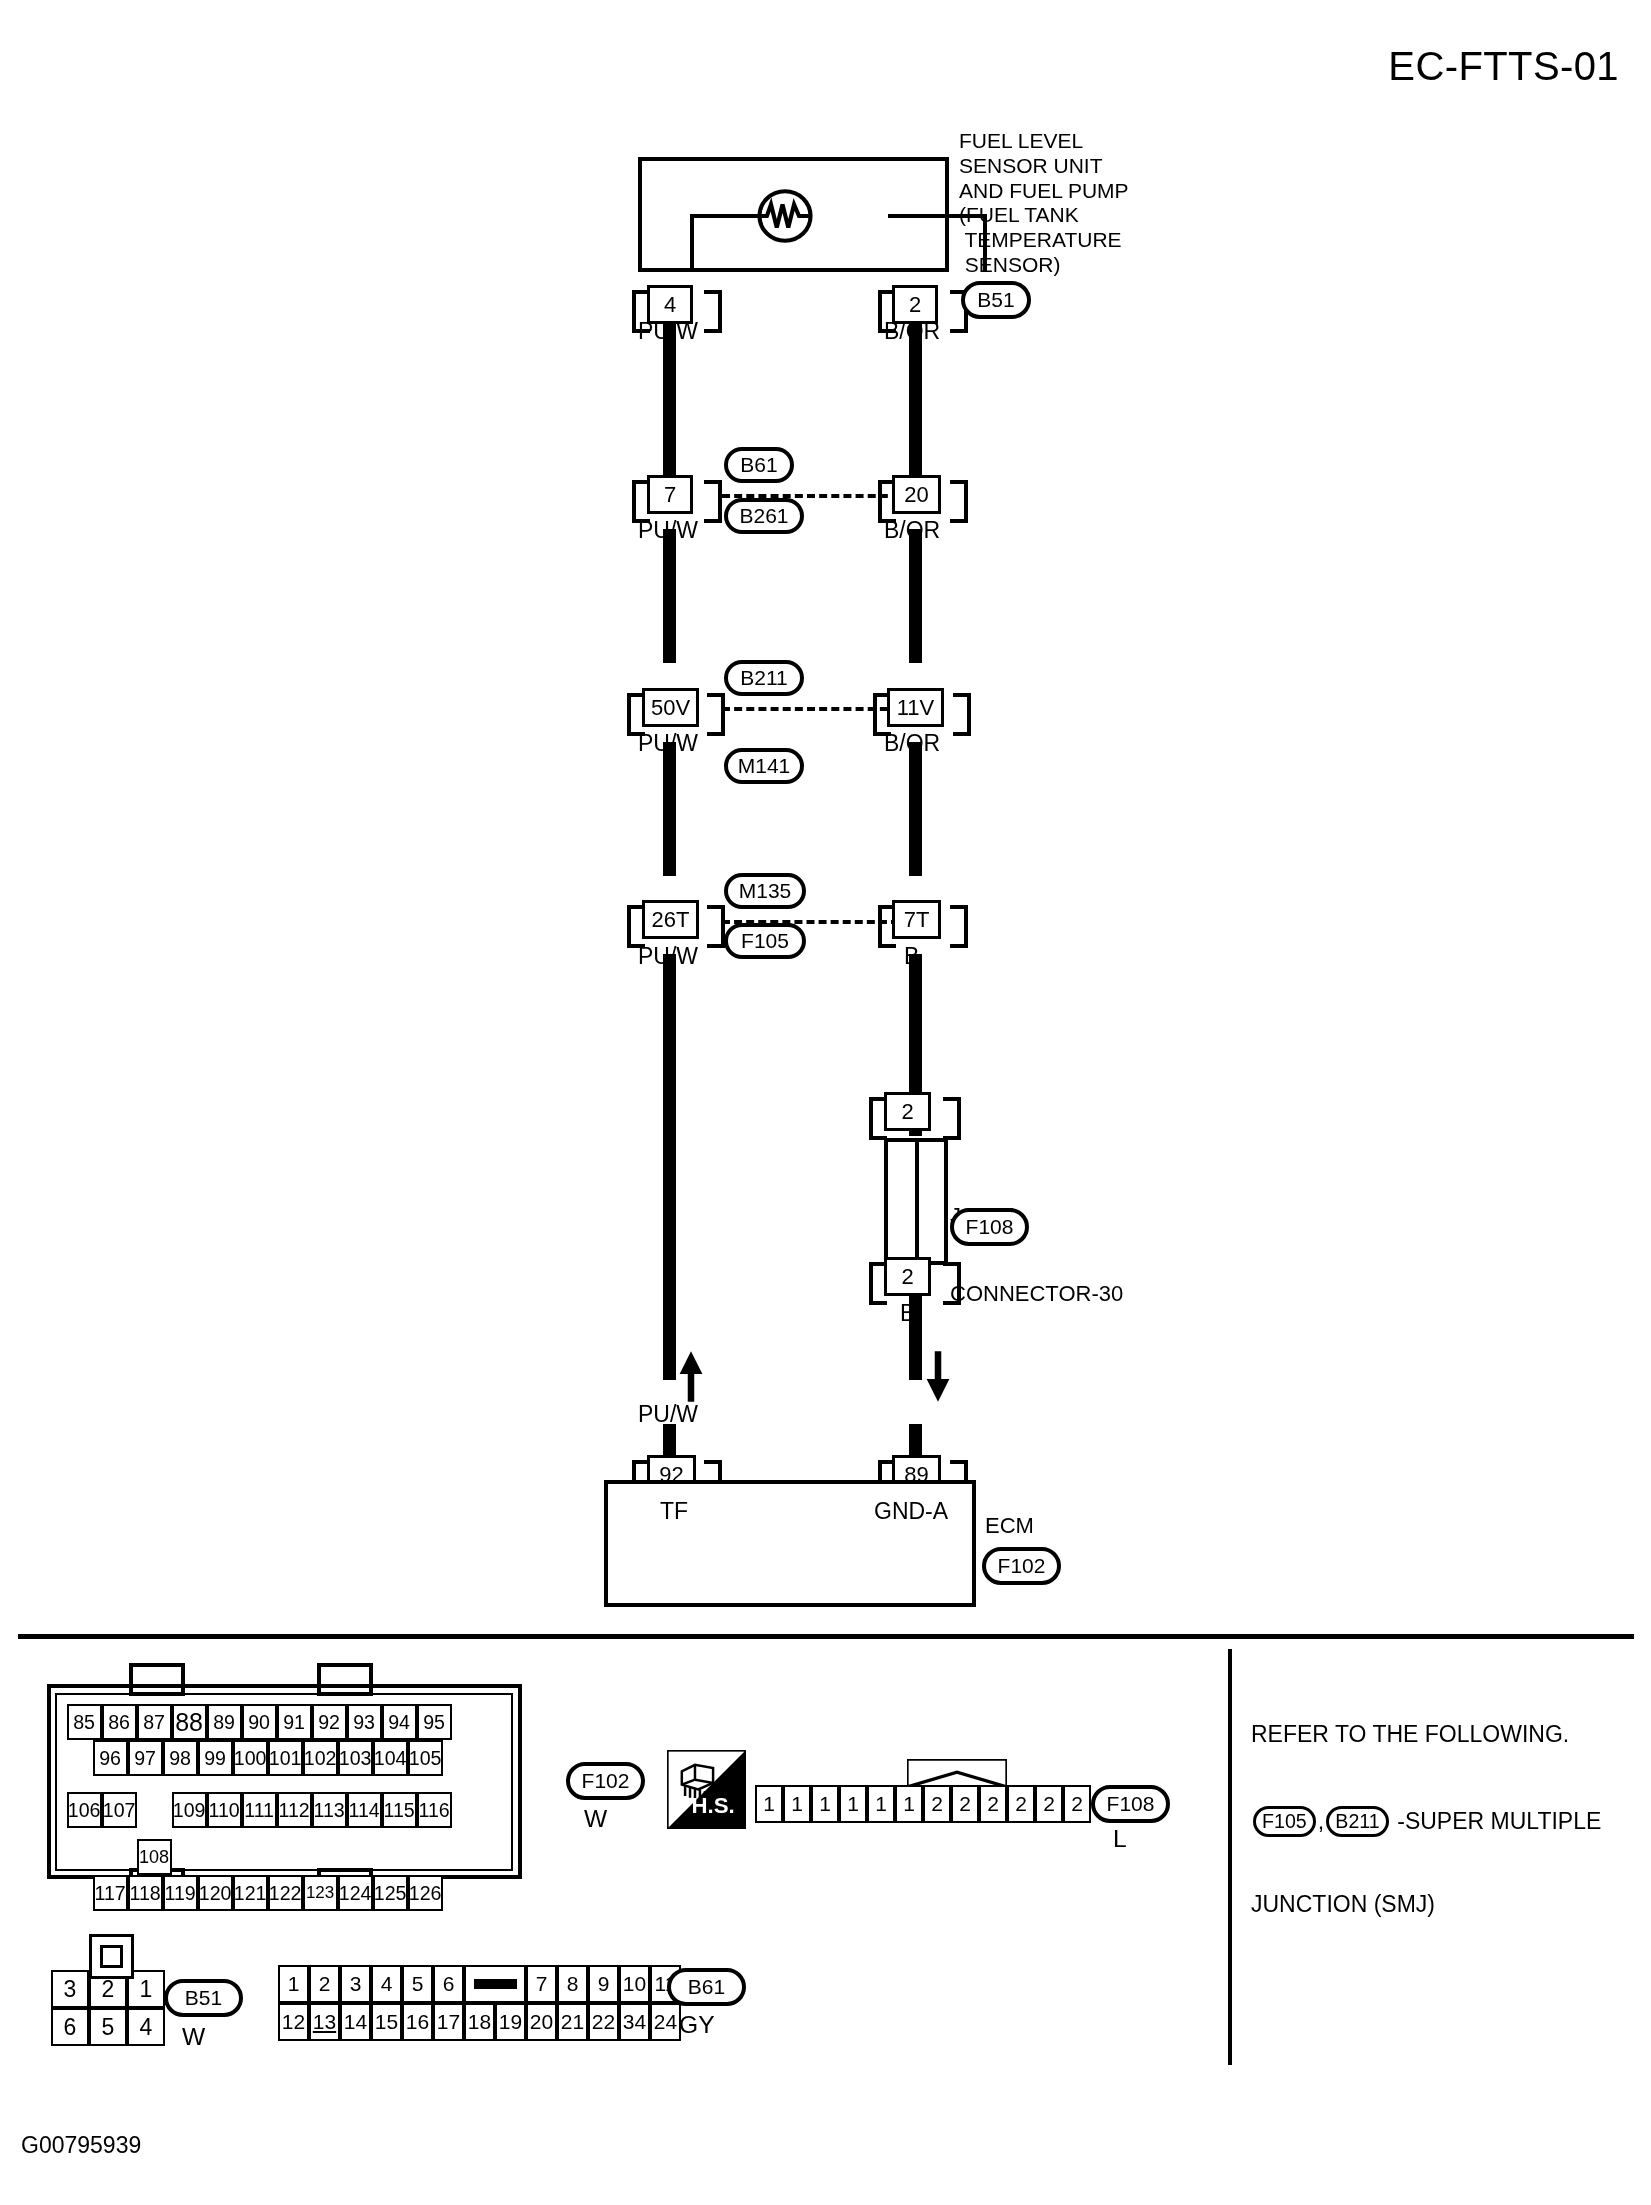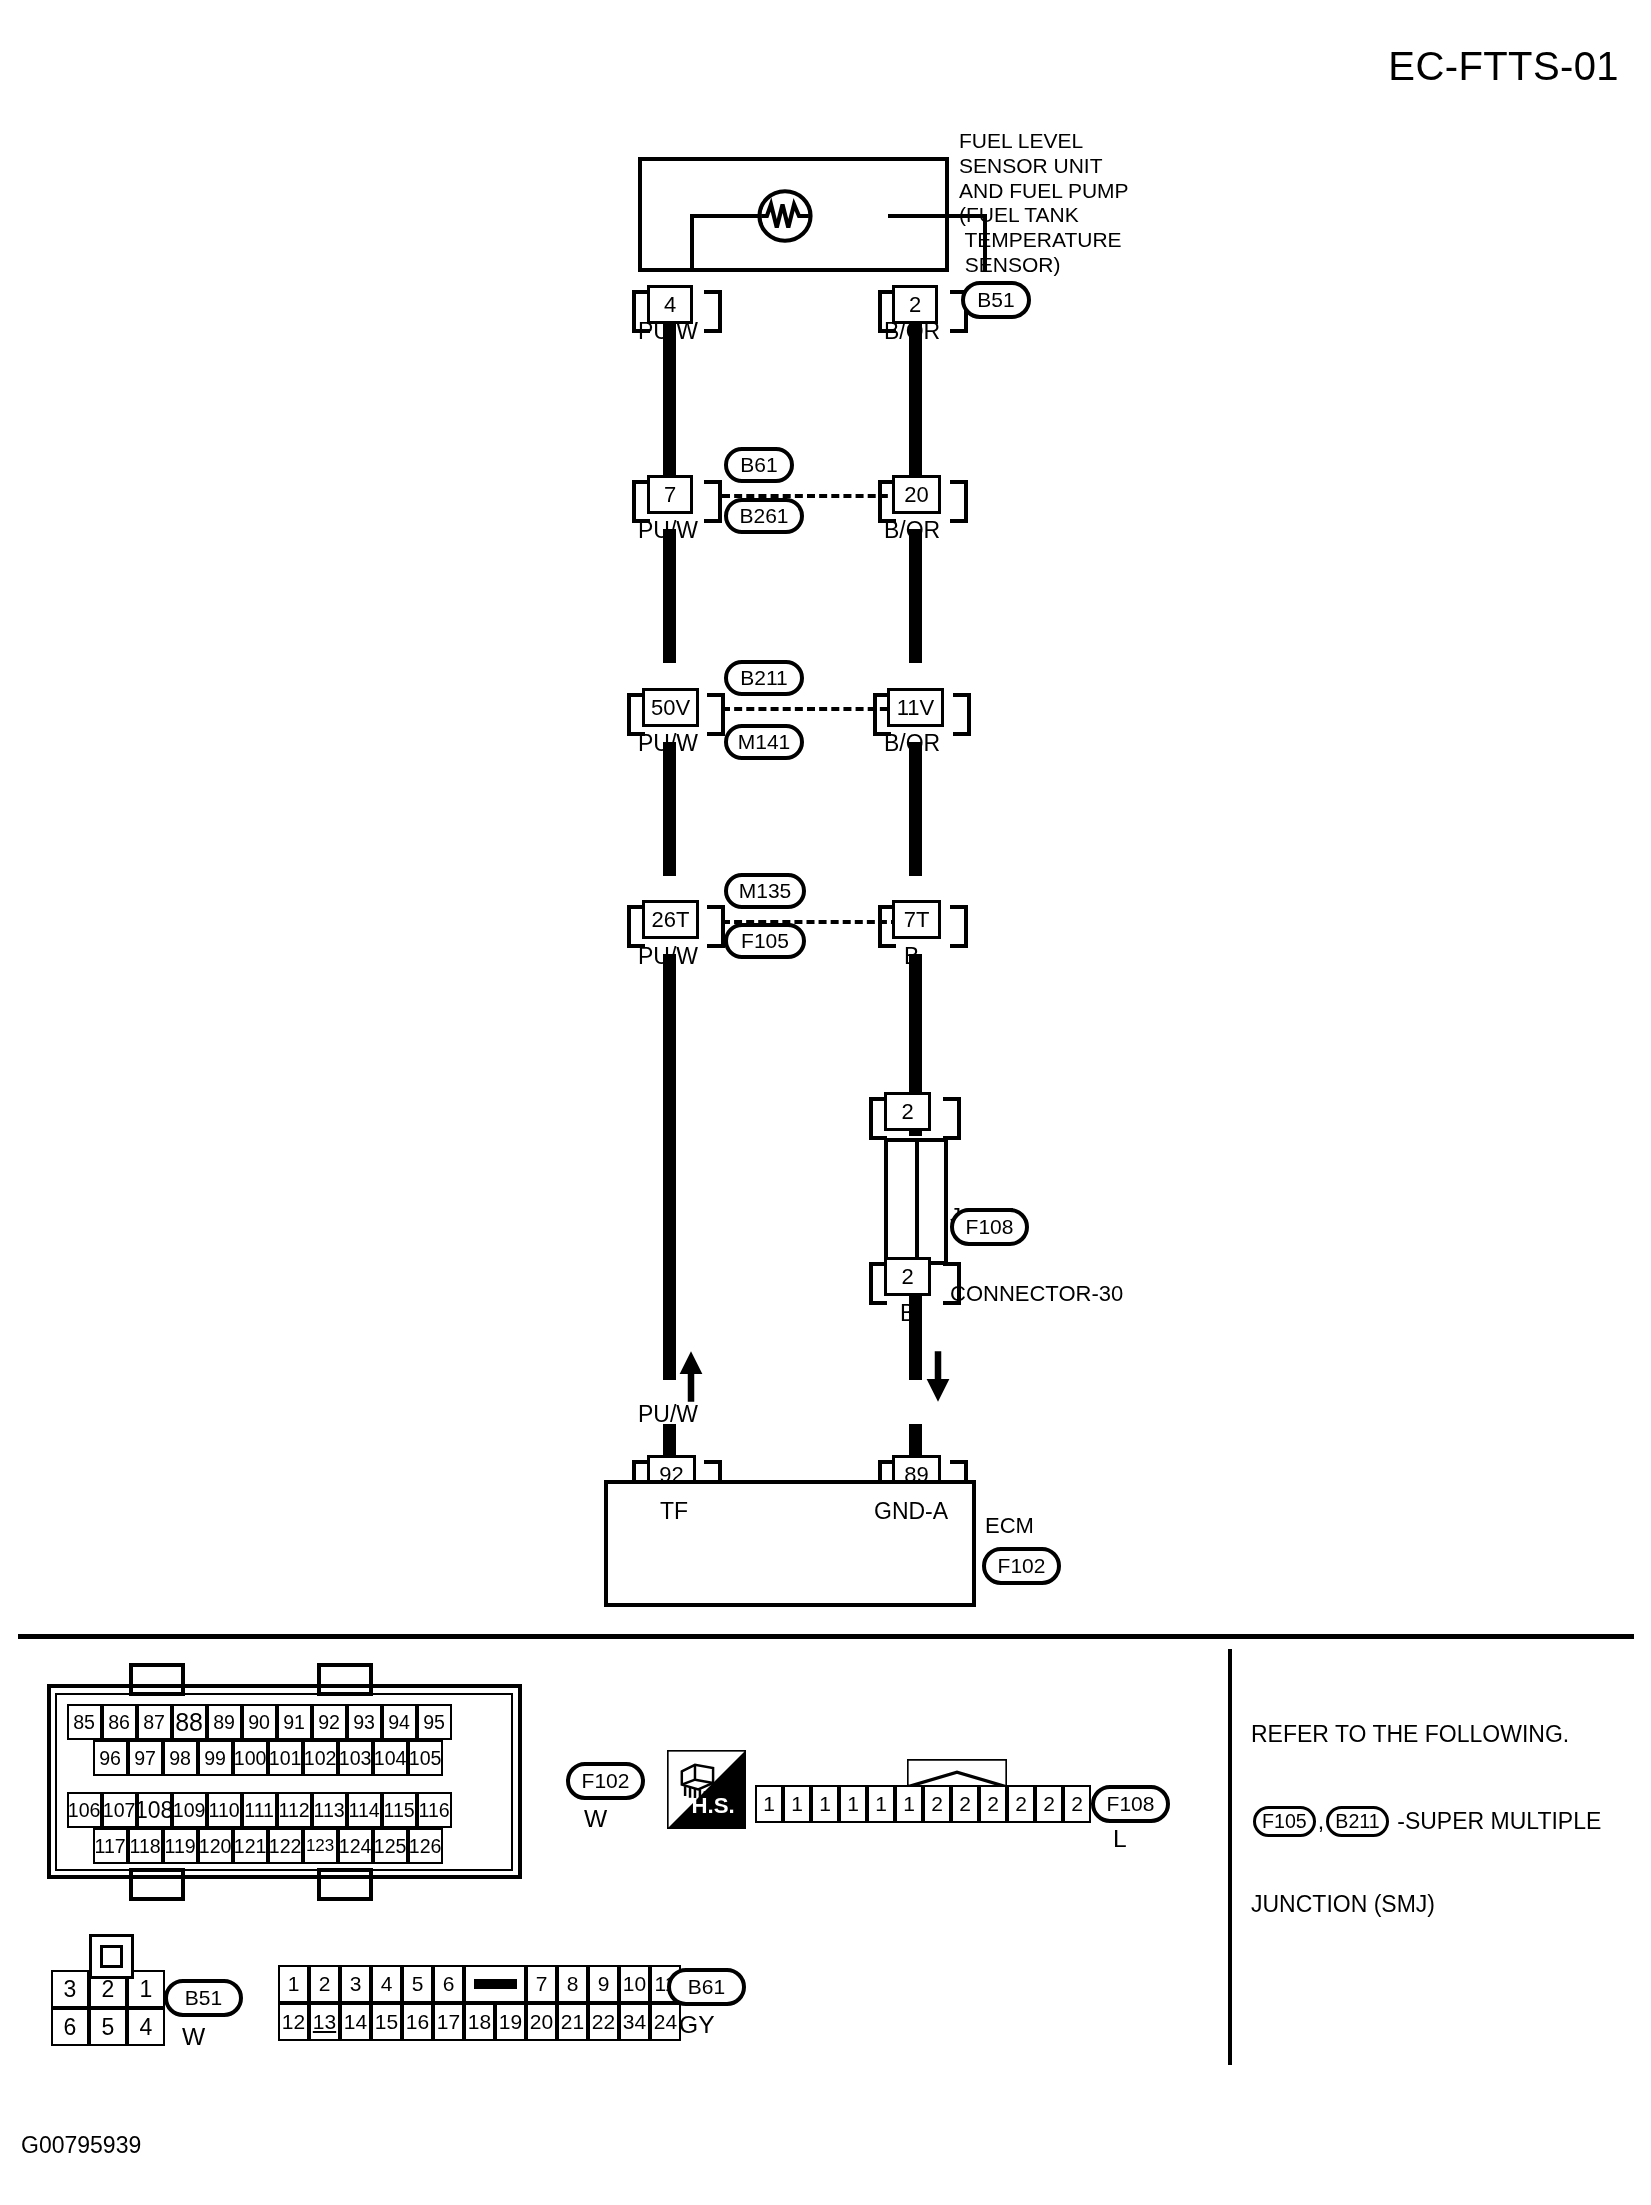--- a/index.html
+++ b/index.html
@@ -173,21 +173,21 @@
 <div class="abs txt wlabel" style="left:884px;top:517px;">B/OR</div>
 
 <div class="bracket-l" style="left:627px;top:693px;width:18px;height:43px;"></div>
 <div class="bracket-r" style="left:707px;top:693px;width:18px;height:43px;"></div>
 <div class="abs pin" style="left:642px;top:688px;width:57px;height:39px;">
     <span>50V</span>
   </div>
 <div class="badge" style="left:724px;top:660px;width:80px;height:36px;">
     <span>B211</span>
   </div>
-<div class="badge" style="left:724px;top:724px;width:80px;height:36px;">
+<div class="badge" style="left:724px;top:748px;width:80px;height:36px;">
     <span>M141</span>
   </div>
 <div class="dash-link" style="left:722px;top:707px;width:178px;"></div>
 <div class="bracket-l" style="left:873px;top:693px;width:18px;height:43px;"></div>
 <div class="bracket-r" style="left:953px;top:693px;width:18px;height:43px;"></div>
 <div class="abs pin" style="left:887px;top:688px;width:57px;height:39px;">
     <span>11V</span>
   </div>
 <div class="abs txt wlabel" style="left:638px;top:730px;">PU/W</div>
 <div class="abs txt wlabel" style="left:884px;top:730px;">B/OR</div>
@@ -294,21 +294,21 @@
         <div class="cell" style="width: 35px; height: 36px; font-size: 19.6px;">100</div>
         <div class="cell" style="width: 35px; height: 36px; font-size: 19.6px;">101</div>
         <div class="cell" style="width: 35px; height: 36px; font-size: 19.6px;">102</div>
         <div class="cell" style="width: 35px; height: 36px; font-size: 19.6px;">103</div>
         <div class="cell" style="width: 35px; height: 36px; font-size: 19.6px;">104</div>
         <div class="cell" style="width: 35px; height: 36px; font-size: 19.6px;">105</div>
       </div>
     <div class="cellrow" style="margin-top:16.4px;" id="f102-r2">
         <div class="cell" style="width: 35px; height: 36px; font-size: 19.6px;">106</div>
         <div class="cell" style="width: 35px; height: 36px; font-size: 19.6px;">107</div>
-        <div class="cell" style="width: 35px; height: 36px; font-size: 23px;">108</div>
+        <div class="cell" style="width: 35px; height: 36px; font-size: 18px; margin-top: 47px;">108</div>
         <div class="cell" style="width: 35px; height: 36px; font-size: 19.6px;">109</div>
         <div class="cell" style="width: 35px; height: 36px; font-size: 19.6px;">110</div>
         <div class="cell" style="width: 35px; height: 36px; font-size: 19.6px;">111</div>
         <div class="cell" style="width: 35px; height: 36px; font-size: 19.6px;">112</div>
         <div class="cell" style="width: 35px; height: 36px; font-size: 19.6px;">113</div>
         <div class="cell" style="width: 35px; height: 36px; font-size: 19.6px;">114</div>
         <div class="cell" style="width: 35px; height: 36px; font-size: 19.6px;">115</div>
         <div class="cell" style="width: 35px; height: 36px; font-size: 19.6px;">116</div>
       </div>
     <div class="cellrow" style="margin-left:17px;" id="f102-r3">

